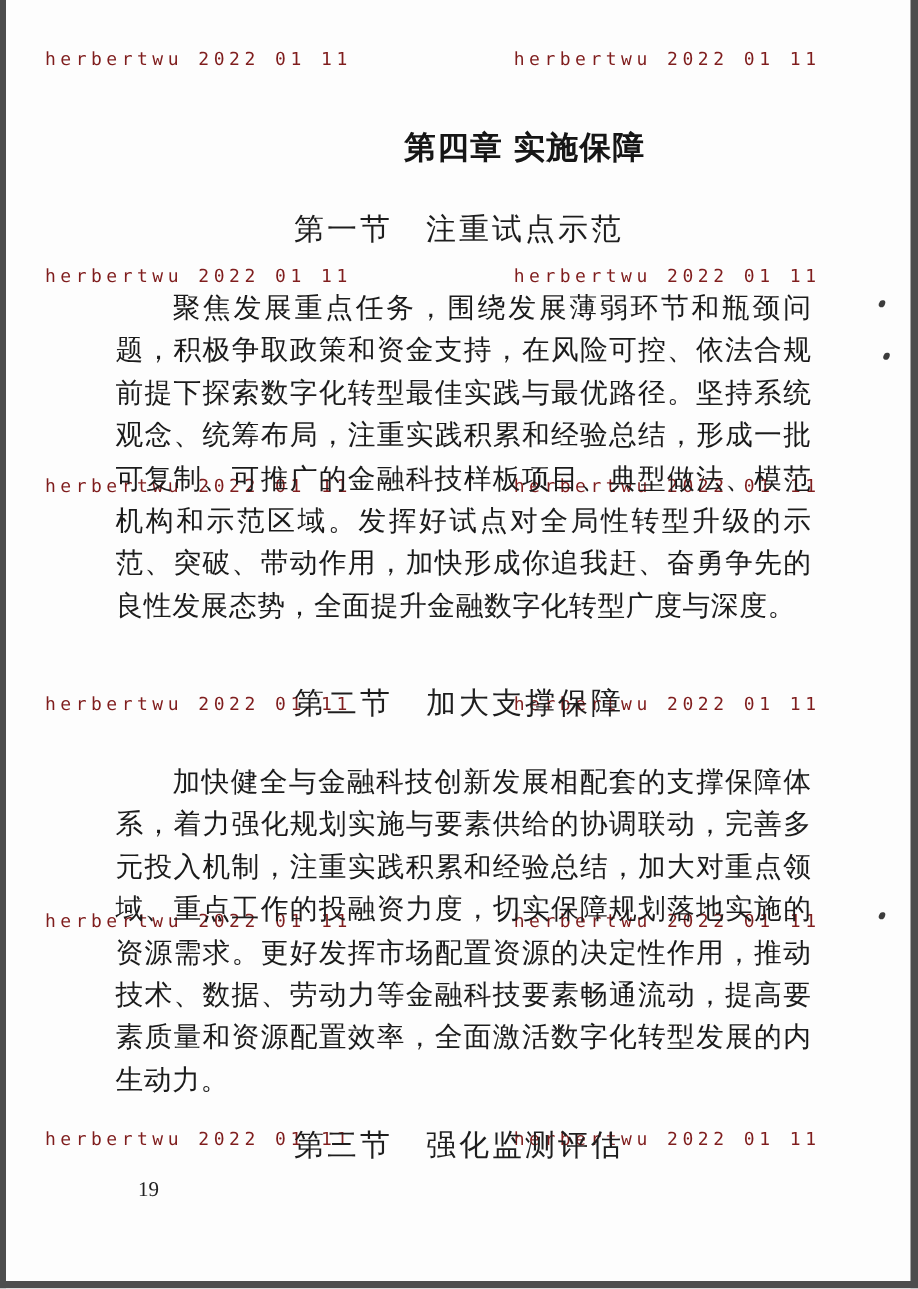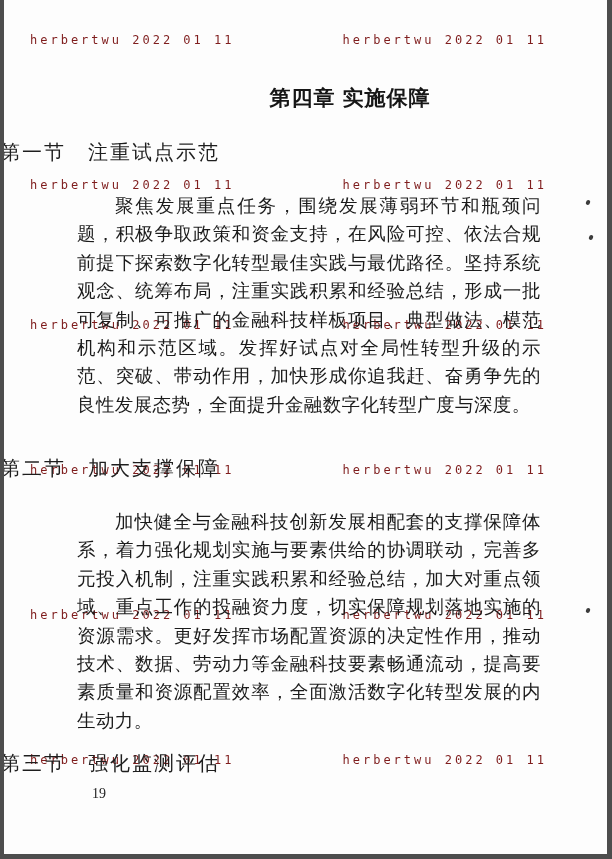--- a/index.html
+++ b/index.html
@@ -39,21 +39,21 @@
     font-family: "Liberation Sans", sans-serif;
     font-weight: bold;
     font-size: 21px;
     letter-spacing: 1px;
     color: #161616;
     padding-left: 44px;
   }
   .section-heading {
     position: absolute;
     left: 0; width: 612px;
-    text-align: left;
+    text-align: center;
     font-size: 20px;
     letter-spacing: 2px;
     color: #1e1e1e;
   }
   .heading-1 { top: 139px; }
   .heading-2 { top: 455px; }
   .heading-3 { top: 706px; margin-top: 44px; }
 
   .body-para {
     position: absolute;

